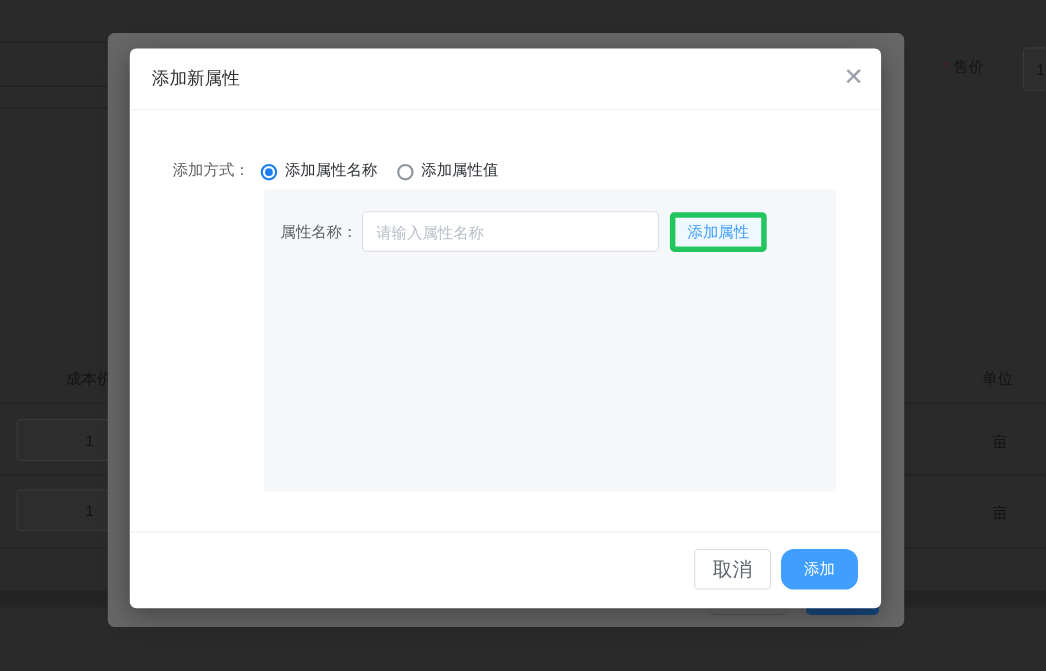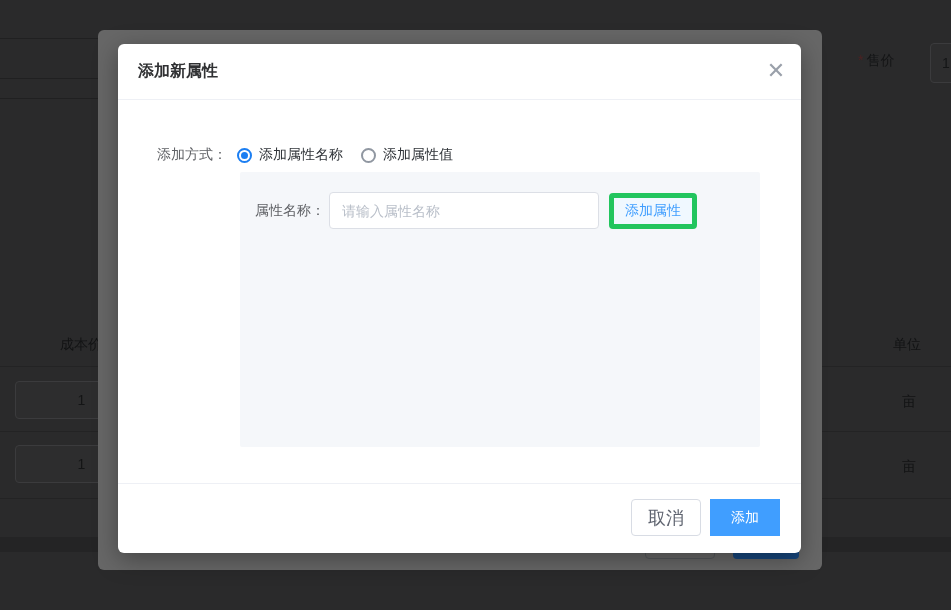--- a/index.html
+++ b/index.html
@@ -24,29 +24,29 @@
     background:#676767; border-radius:6px; }
   .back-close { position:absolute; left:688px; top:10px; font-size:20px; color:#45484d; }
   .back-btn-plain { position:absolute; left:547px; top:493px; width:70px; height:36px;
     border:1px solid #54575b; border-radius:4px; background:transparent; }
   .back-btn-primary { position:absolute; left:635px; top:493px; width:66px; height:36px;
     border-radius:4px; background:#17477e; }
 
   
   .dialog { position:absolute; left:118px; top:44px; width:683px; height:509px;
     background:#ffffff; border-radius:6px; box-shadow:0 6px 24px rgba(0,0,0,.35); }
-  .dlg-title { position:absolute; left:20px; top:17px; font-size:16px; font-weight:bold; color:#303133; }
+  .dlg-title { position:absolute; left:20px; top:17px; font-size:16px; font-weight:normal; color:#303133; }
   .dlg-close { position:absolute; left:645px; top:14px; width:26px; height:26px; border:none;
     background:transparent; color:#9aa0aa; font-size:22px; line-height:26px; text-align:center;
     cursor:pointer; font-family:"DejaVu Sans",sans-serif; }
   .dlg-header-divider { position:absolute; left:0; top:55px; width:683px; height:1px; background:#eef0f5; }
 
   .mode-row { position:absolute; left:39px; top:102px; display:flex; align-items:center; font-size:14px; }
   .mode-label { color:#606266; margin-right:10px; }
-  .radio { display:flex; align-items:center; margin-right:18px; cursor:pointer; }
+  .radio { display:flex; align-items:flex-end; margin-right:18px; cursor:pointer; }
   .radio-circle { width:15px; height:15px; border-radius:50%; margin-right:7px;
     display:flex; align-items:center; justify-content:center; background:#fff; }
   .radio-circle.on { border:2px solid #1b7ef2; }
   .radio-circle.on .dot { width:7px; height:7px; border-radius:50%; background:#1b7ef2; }
   .radio-circle.off { border:2px solid #9097a1; }
   .radio-text { color:#2f3338; }
 
   .panel { position:absolute; left:122px; top:128px; width:520px; height:275px;
     background:#f5f7fa; border-radius:2px; }
   .attr-row { position:absolute; left:15px; top:20px; display:flex; align-items:center; }
@@ -55,21 +55,21 @@
     background:#fff; font-size:14px; color:#303133; padding:0 12px; outline:none; }
   .attr-input::placeholder { color:#b9bfc9; }
   .add-attr-btn { margin-left:10px; width:88px; height:36px; border:5px solid #22c55e;
     border-radius:4px; background:#f0f8ff; color:#409eff; font-size:14px; cursor:pointer; }
 
   .dlg-footer-divider { position:absolute; left:0; top:439px; width:683px; height:1px; background:#eef0f5; }
   .btn-cancel { position:absolute; left:513px; top:455px; width:70px; height:37px;
     background:#fff; border:1px solid #d8dce4; border-radius:4px; color:#5f6470;
     font-size:18px; cursor:pointer; }
   .btn-confirm { position:absolute; left:592px; top:455px; width:70px; height:37px;
-    background:#409eff; border:none; border-radius:0; color:#ffffff;
+    background:#409eff; border:none; border-radius:12px; color:#ffffff;
     font-size:14px; cursor:pointer; }
 </style>
 </head>
 <body>
 
 <div class="stage">
 
   <div class="pg-line" style="left:0;top:38px;width:98px;"></div>
   <div class="pg-line" style="left:0;top:78px;width:98px;"></div>
   <div class="pg-line" style="left:0;top:98px;width:98px;"></div>

